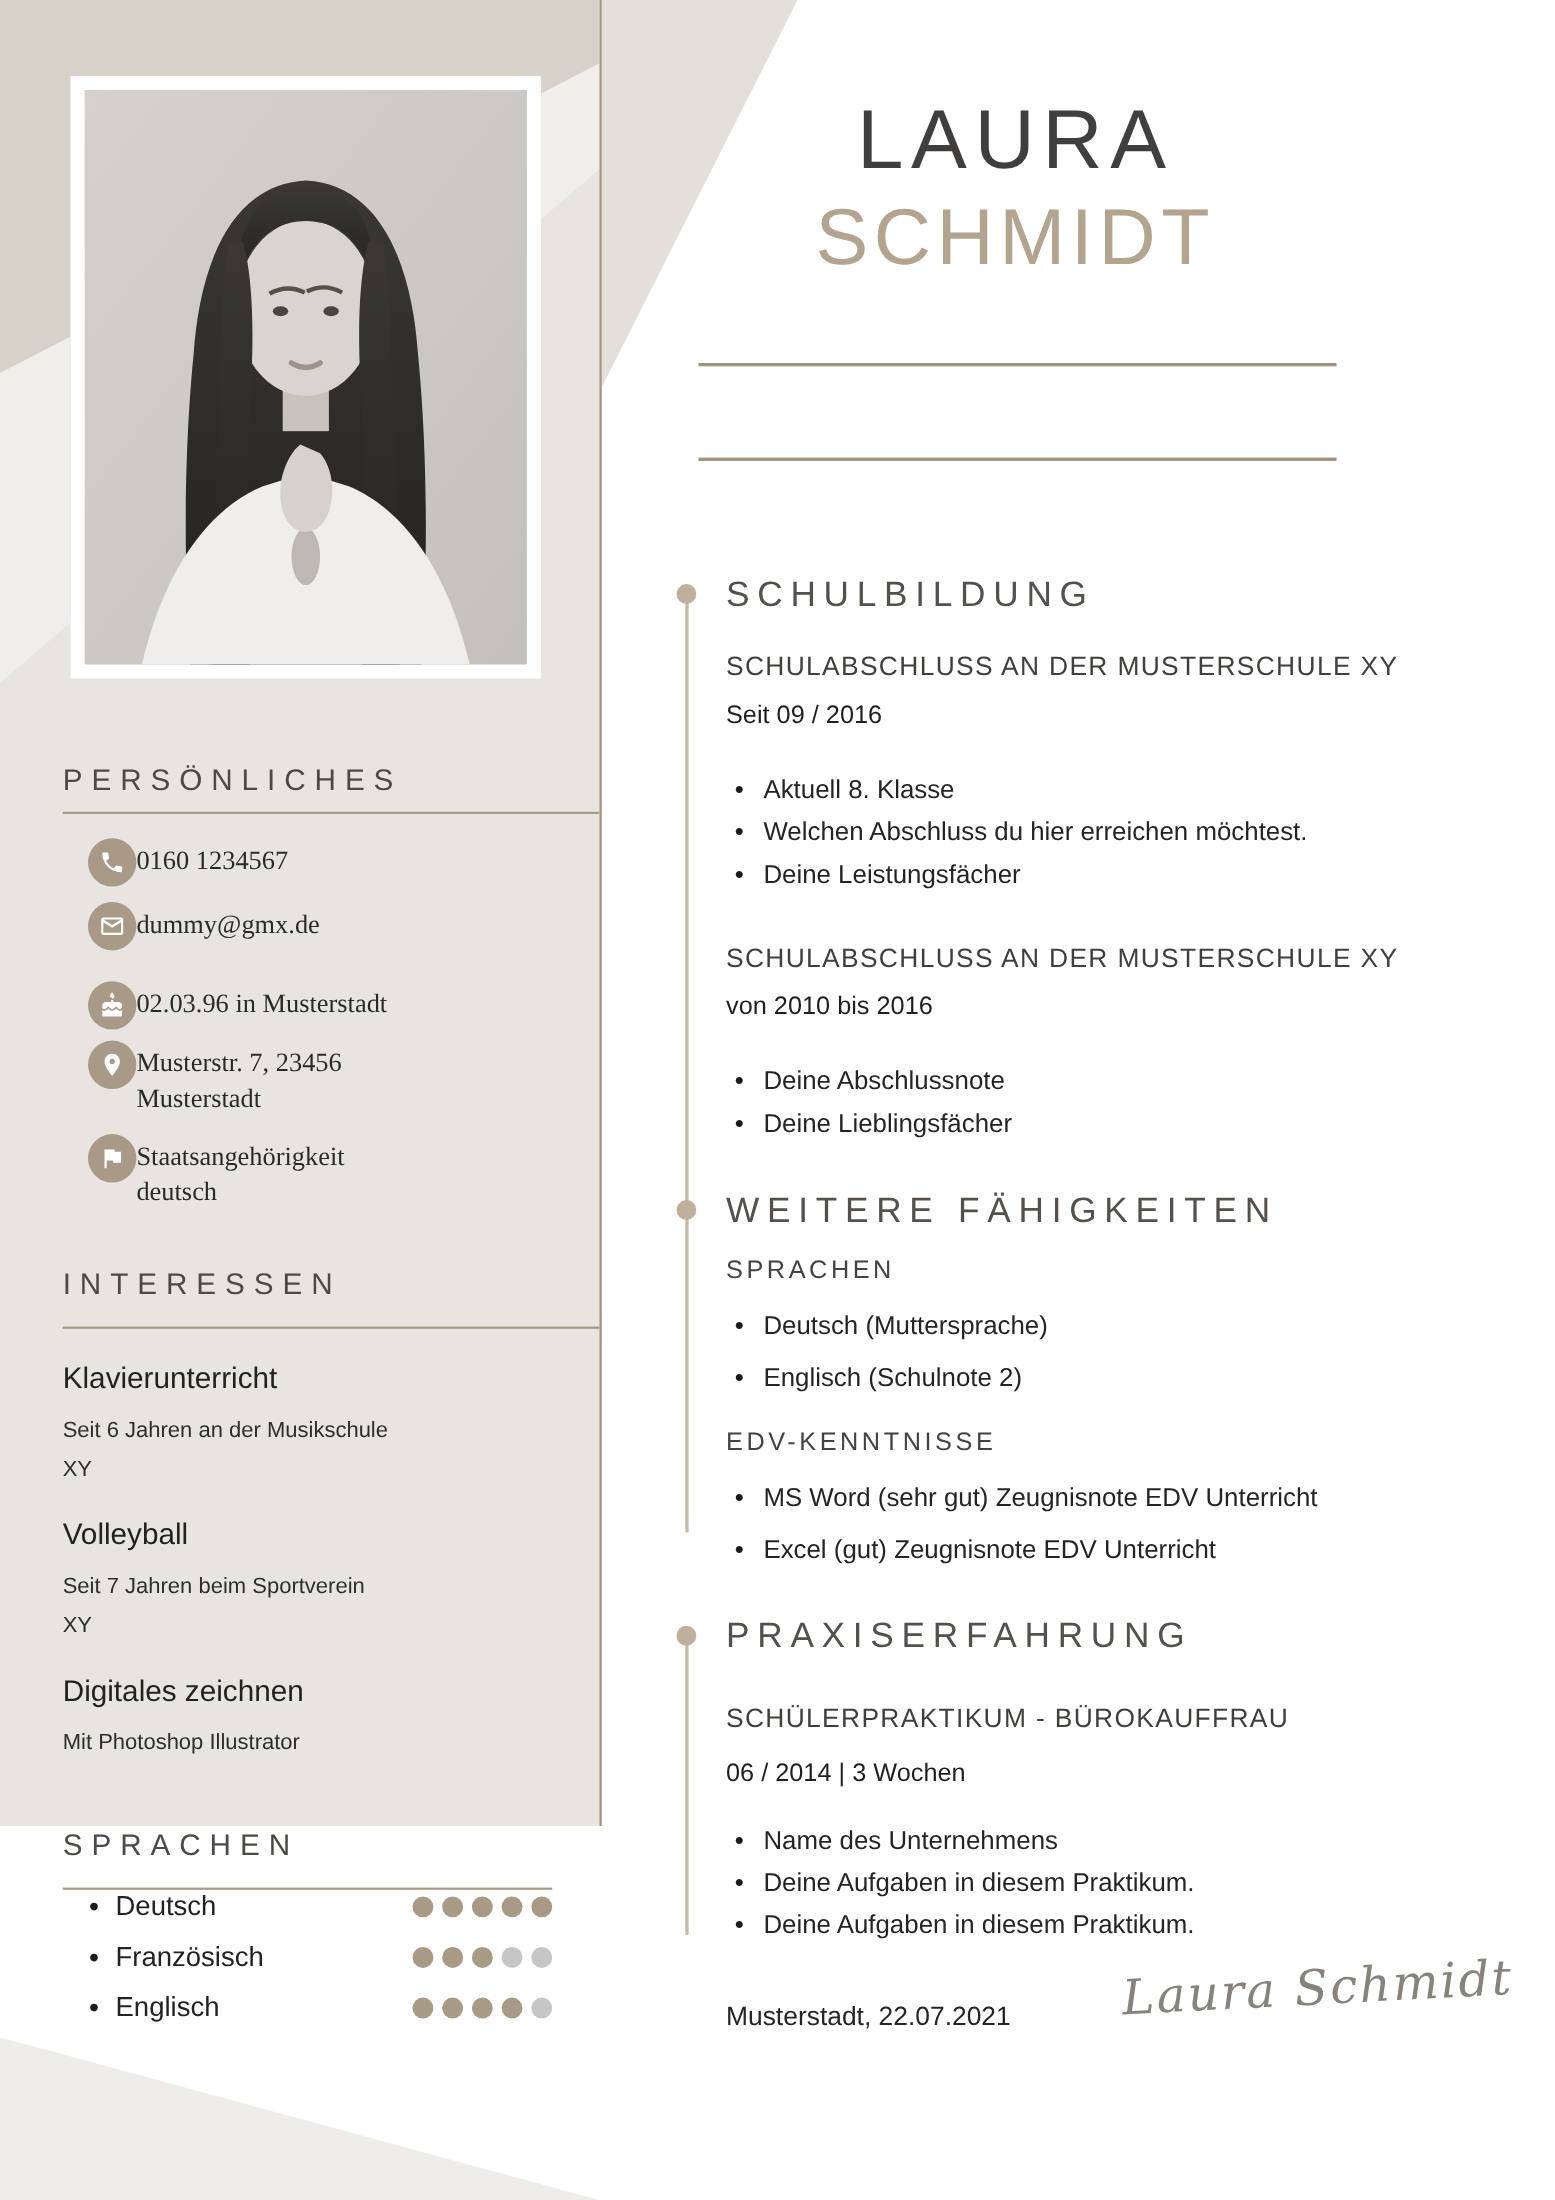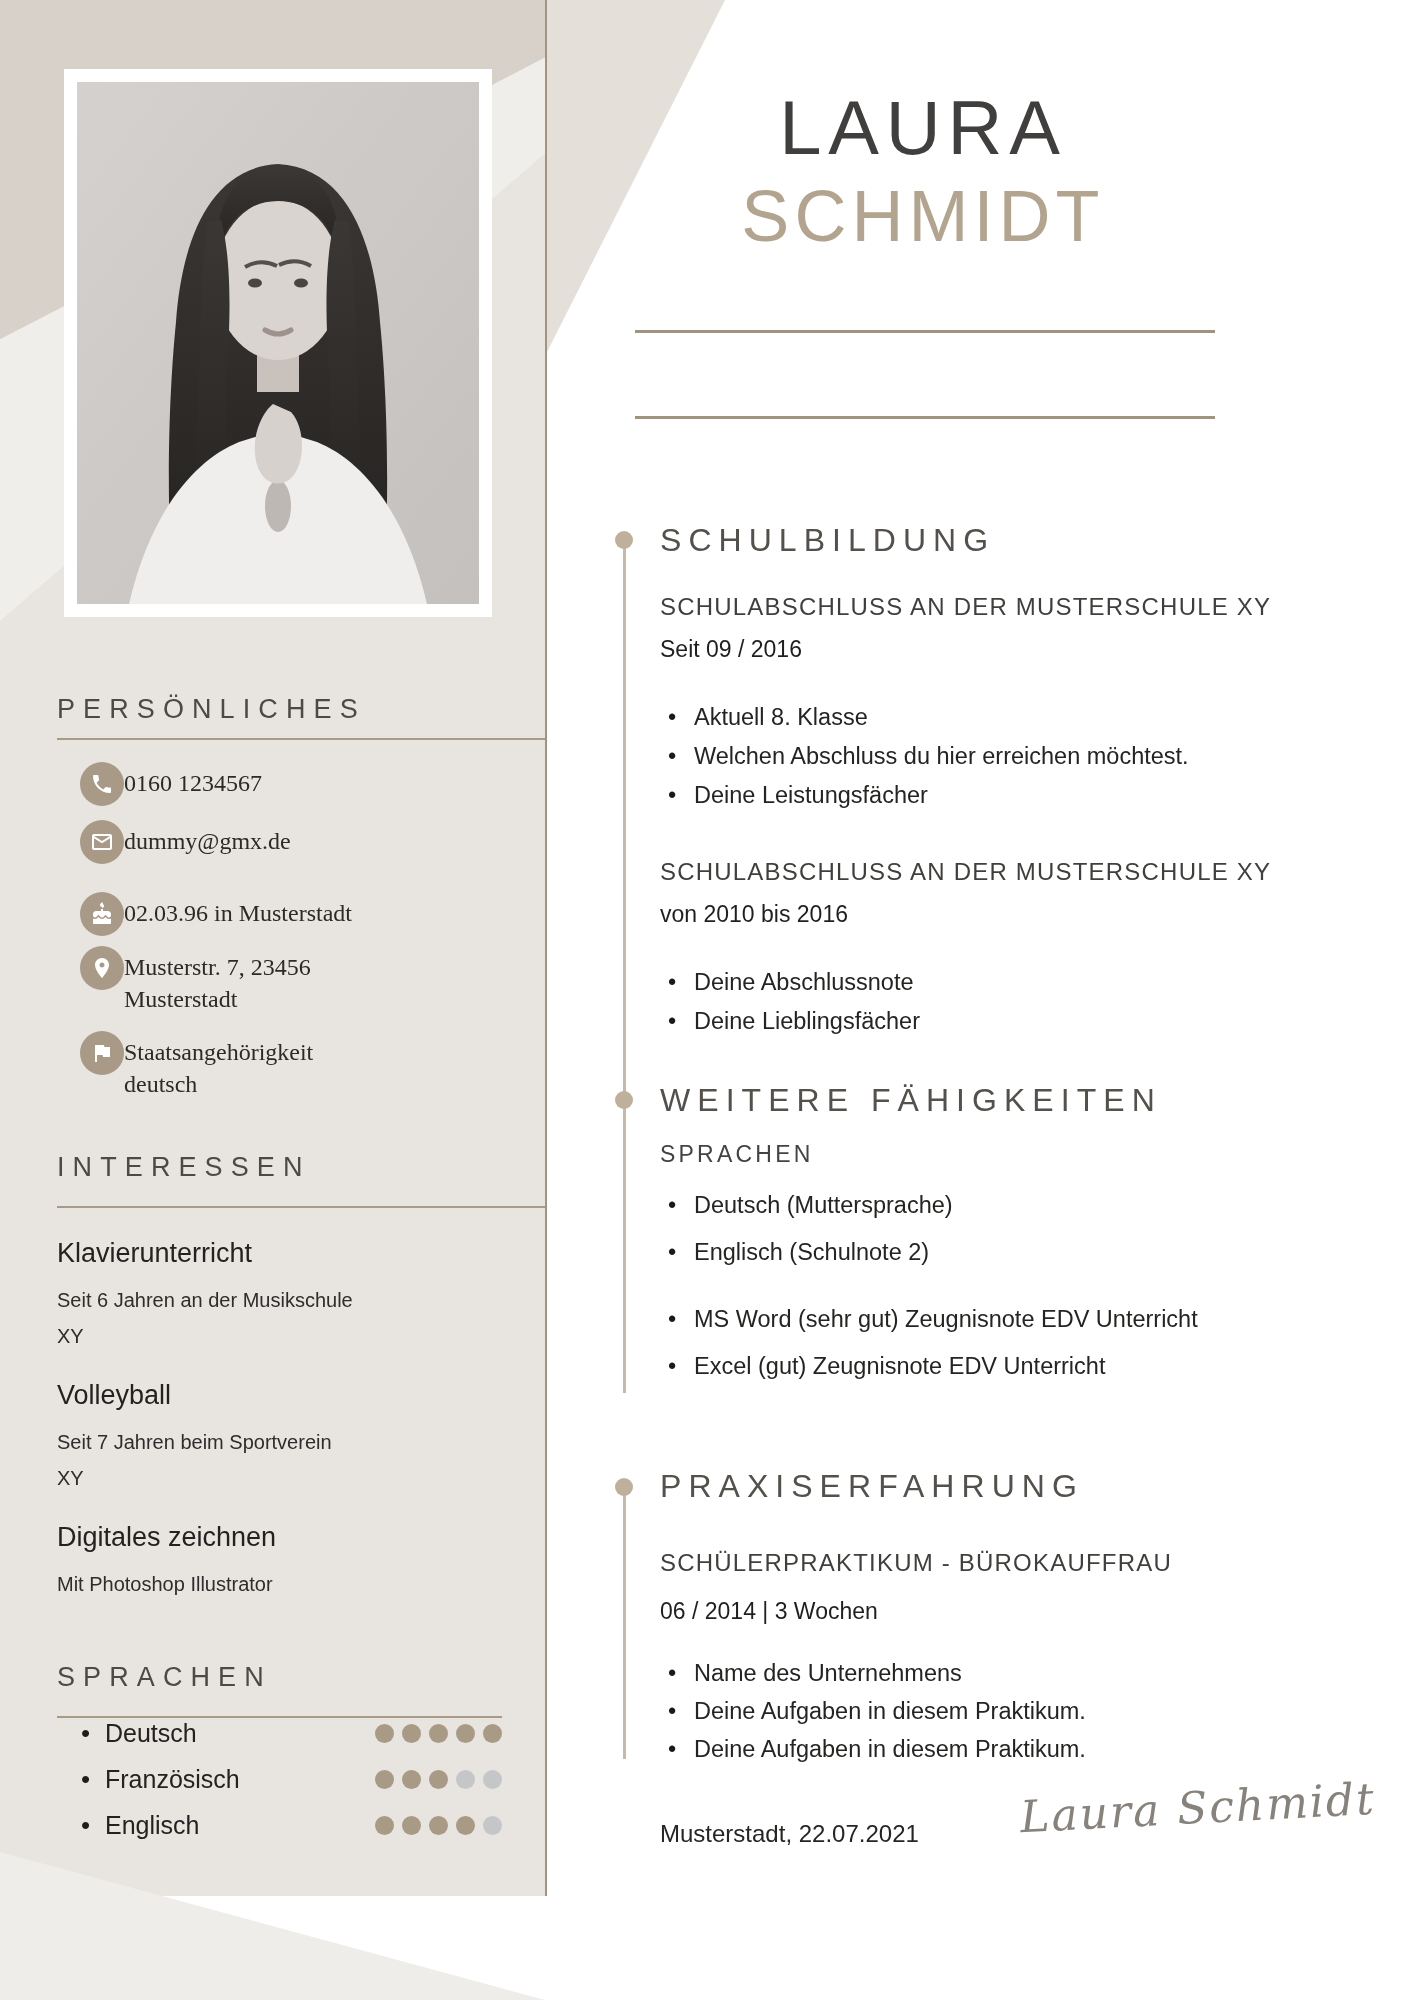--- a/index.html
+++ b/index.html
@@ -2,21 +2,21 @@
 <html><head>
 <meta charset="utf-8">
 <style>
   html,body{margin:0;padding:0;background:#ffffff;}
   .page{
     position:relative;width:1414px;height:2000px;background:#ffffff;overflow:hidden;
     font-family:"Liberation Sans","DejaVu Sans",sans-serif;color:#262523;
   }
   
   .sidebar{
-    position:absolute;left:0;top:0;width:545px;height:1896px;
+    position:absolute;left:0;top:0;width:545px;height:1660px;
     background:#e8e5e1;border-right:2px solid #a3947f;
   }
   .deco{position:absolute;z-index:0;}
   .deco-dark{left:0;top:0;width:545px;height:340px;background:#d7d1ca;
     clip-path:polygon(0 0,100% 0,100% 17%,0 100%);}
   .deco-light{left:0;top:0;width:545px;height:640px;background:#f0eeea;
     clip-path:polygon(0 53%,100% 9%,100% 24%,0 97%);}
   .deco-bottom{left:0;top:1852px;width:545px;height:148px;background:#efede9;
     clip-path:polygon(0 0,100% 100%,0 100%);}
   .deco-main{position:absolute;left:547px;top:0;width:178px;height:352px;background:#e4dfd8;
@@ -299,20 +299,21 @@
   <section class="msec msec-2">
     <h2>WEITERE FÄHIGKEITEN</h2>
     <div class="entry">
       <div class="sub-sm">SPRACHEN</div>
       <ul class="blts loose">
         <li>Deutsch (Muttersprache)</li>
         <li>Englisch (Schulnote 2)</li>
       </ul>
     </div>
     <div class="entry">
+      <div class="sub-sm">EDV-KENNTNISSE</div>
       <ul class="blts loose">
         <li>MS Word (sehr gut) Zeugnisnote EDV Unterricht</li>
         <li>Excel (gut) Zeugnisnote EDV Unterricht</li>
       </ul>
     </div>
   </section>
 
   <section class="msec msec-3">
     <h2>PRAXISERFAHRUNG</h2>
     <div class="entry">

